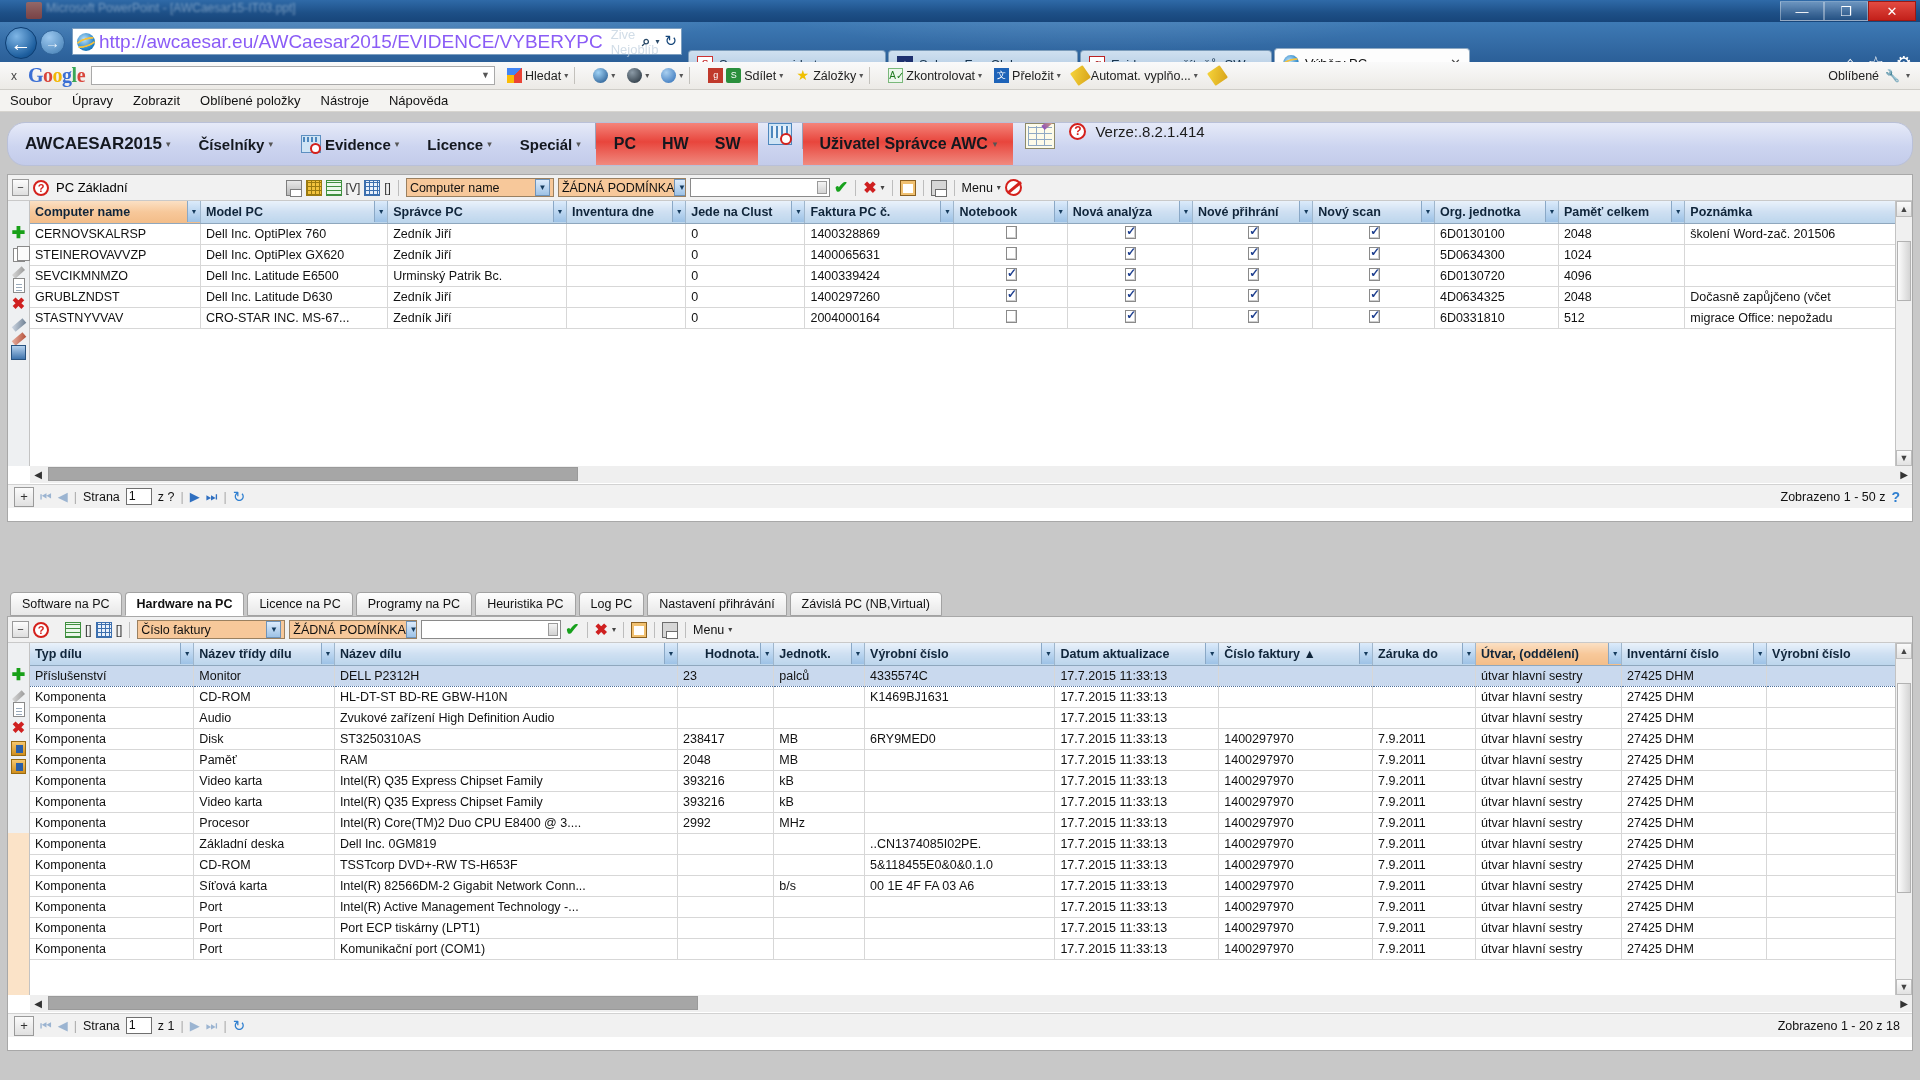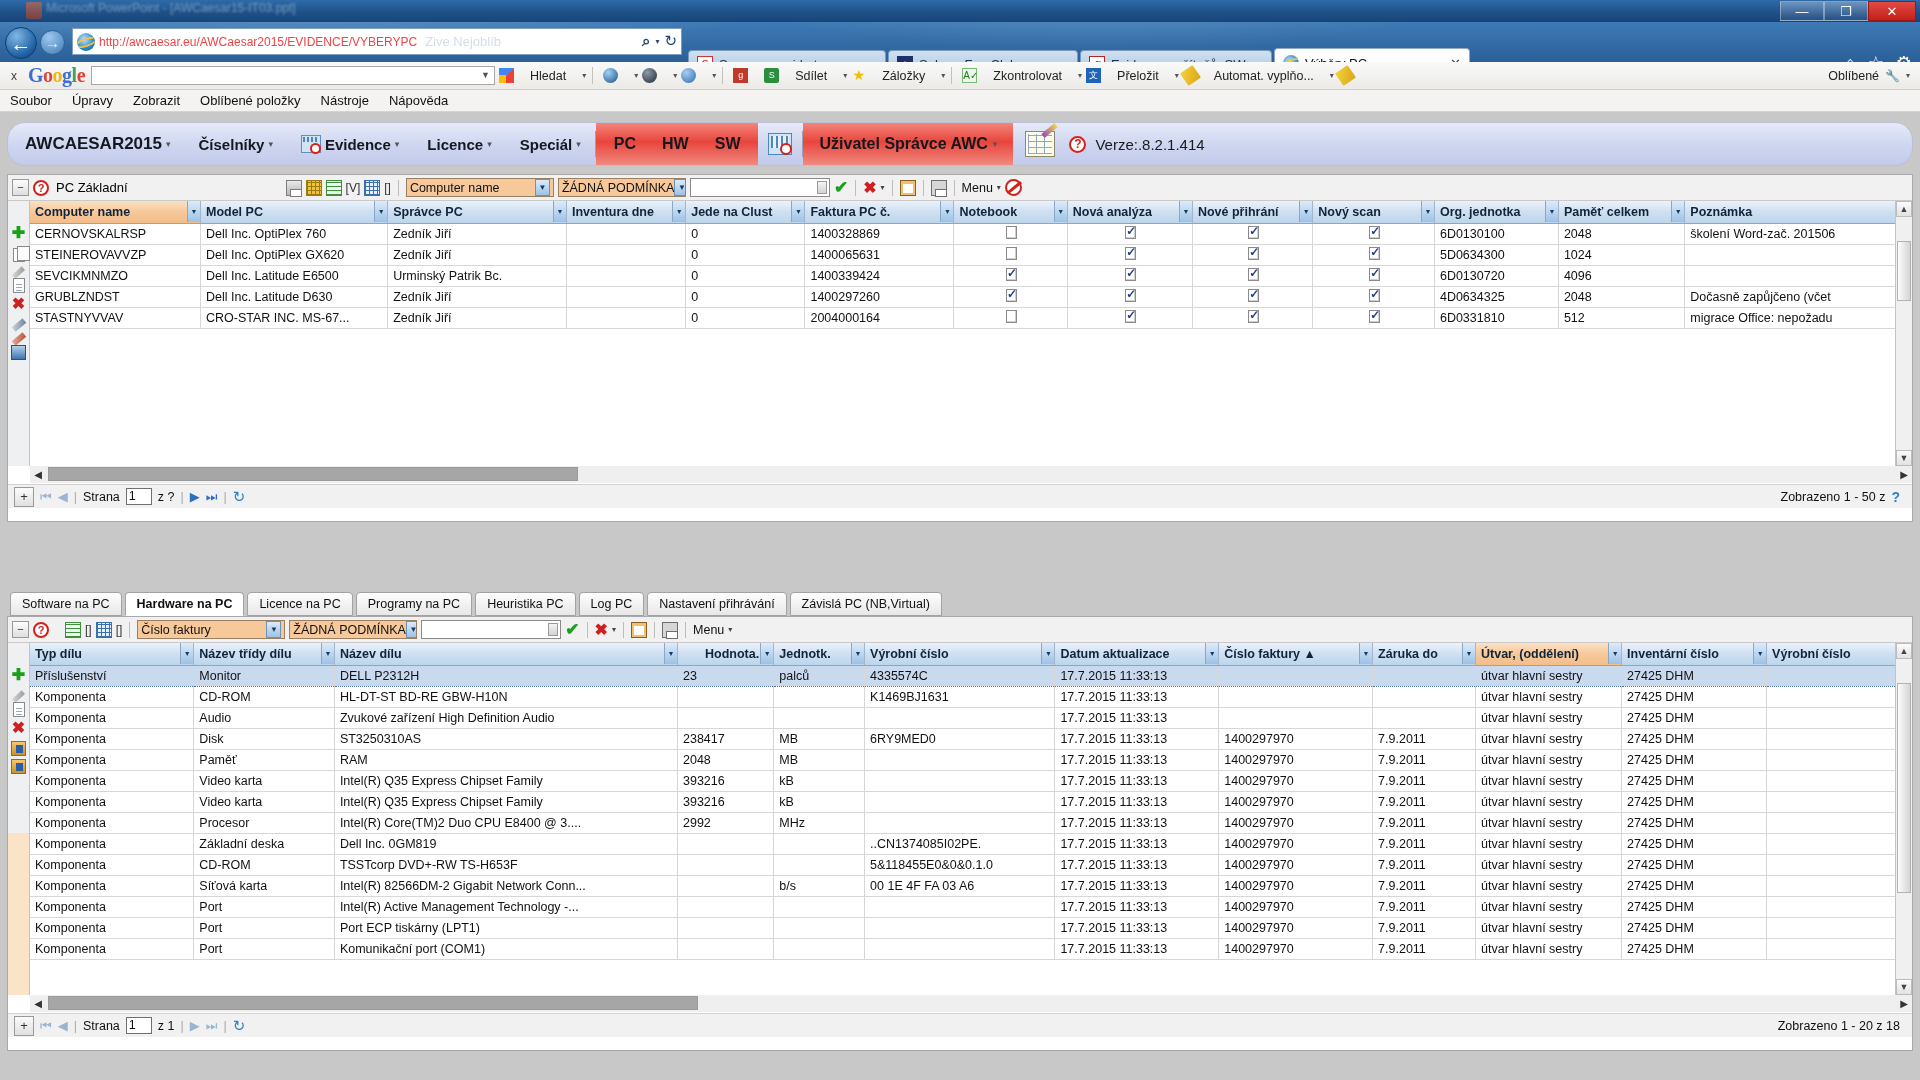--- a/index.html
+++ b/index.html
@@ -83,21 +83,21 @@
   #ie-icon .e {
     position:absolute; inset:0; border-radius:50%;
     background:radial-gradient(circle at 40% 35%, #bfe2fa, #1f7fc4 65%, #0d5f9e);
   }
   #ie-icon .swoosh {
     position:absolute; left:-2px; top:5px; width:22px; height:9px;
     border:2px solid #f5c23b; border-radius:50%;
     border-color:#f5c23b transparent #f5c23b transparent;
     transform:rotate(-18deg);
   }
-  #addr-url { color:#ef4444; font-size:12px; white-space:nowrap; }
+  #addr-url { color:#8b5cf6; font-size:19px; white-space:nowrap; }
   #addr-ghost {
     margin-left:8px; color:#b9cbdb; font-size:13px; opacity:.65; filter:blur(.7px);
   }
   #addr-tools {
     position:absolute; right:4px; top:3px; display:flex; align-items:center; gap:5px;
   }
   .addr-ic { color:#2a4a68; font-size:14px; }
   #btn-srch { font-size:15px; font-weight:bold; }
   #btn-refresh { font-size:15px; color:#15467a; }
 
@@ -163,21 +163,21 @@
   #gtb-x { width:28px; text-align:center; color:#444; font-size:12px; }
   #glogo { font-size:20px; font-weight:bold; letter-spacing:-.5px; margin-right:6px;
            font-family:"Liberation Serif", serif; }
   #glogo .b{color:#3b6fd4;} #glogo .r{color:#d9453b;} #glogo .y{color:#f2b705;}
   #glogo .g{color:#3aa757;}
   #g-search {
     width:404px; height:19px; background:#fff; border:1px solid #a9a9a9;
     position:relative;
   }
   #g-search .cv { position:absolute; right:4px; top:3px; font-size:9px; color:#555; }
-  .gitem { display:flex; align-items:center; gap:16px; margin-left:4px; white-space:nowrap; }
+  .gitem { display:flex; align-items:center; gap:3px; margin-left:12px; white-space:nowrap; }
   .gcar { font-size:8px; color:#555; }
   .gsep { width:1px; height:17px; background:#c3c1bc; margin:0 6px; }
   .gi { width:15px; height:15px; display:inline-block; position:relative; }
   .gi.hledat { background:linear-gradient(135deg,#4285f4 50%, #ea4335 50%); }
   .gi.hledat::after{content:"";position:absolute;left:0;top:7px;width:7px;height:8px;background:#fbbc05;}
   .gi.ball1 { border-radius:50%; background:radial-gradient(circle at 35% 30%,#9fd2f6,#1b4f86); }
   .gi.ball2 { border-radius:50%; background:radial-gradient(circle at 35% 30%,#8b9aa6,#1f2b35); }
   .gi.ball3 { border-radius:50%; background:radial-gradient(circle at 35% 30%,#a8cff0,#2b6bb5); }
   .gi.sdilet1 { background:#c0392b; color:#fff; font-size:9px; text-align:center; line-height:15px; }
   .gi.sdilet2 { background:#2a8f3c; color:#fff; font-size:9px; text-align:center; line-height:15px; border-radius:2px;}
@@ -200,21 +200,21 @@
   #page {
     position:absolute; left:0; top:112px; width:1920px; height:968px;
     background:#c8c8c8;
   }
 
   
   #app-bar {
     position:absolute; left:7px; top:10px; width:1906px; height:44px;
     background:linear-gradient(180deg,#e6eaf8 0%, #cdd5f0 55%, #c3cbea 100%);
     border:1px solid #b9c0d8; border-radius:18px;
-    display:flex; align-items:center;
+    display:flex; 
     font-weight:bold; font-size:15px; color:#14181f;
     overflow:hidden;
   }
   .appitem { display:flex; align-items:center; gap:4px; padding:0 14px; height:100%;
              white-space:nowrap; }
   #app-brand { font-size:17px; padding-left:17px; }
   .caret { font-size:9px; color:#555; font-weight:normal; }
   .vsep { width:1px; height:26px; background:#9aa2bb; }
   #evid-ico { width:20px; height:18px; position:relative; background:#cfe4f5;
               border:1px solid #5d8fc0; }

